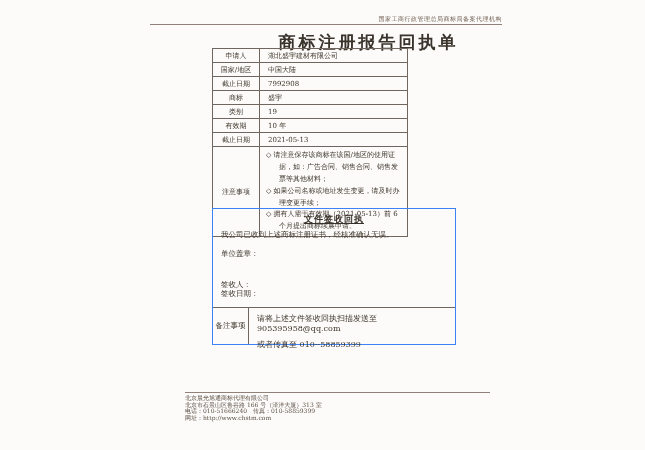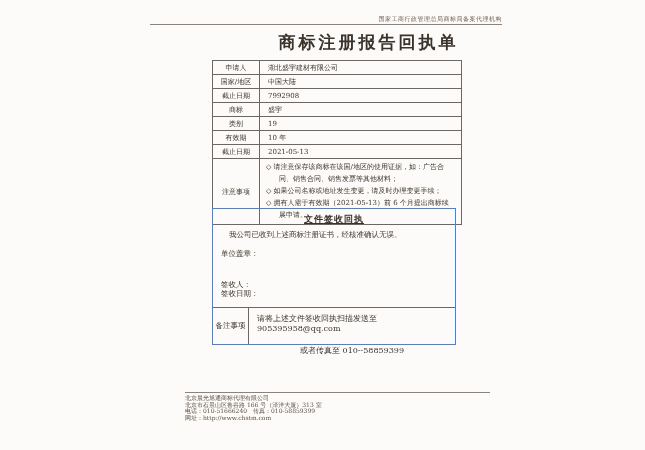--- a/index.html
+++ b/index.html
@@ -20,54 +20,54 @@
 
   
   .doc-title {
     position:absolute; top:31px; left:0; width:645px;
     text-align:center; font-size:17px; font-weight:bold;
     letter-spacing:3px; color:#3a332c;margin-left:46px;
   }
 
   
   .info-table {
-    position:absolute; top:60px; left:212px; width:250px;
+    position:absolute; top:48px; left:212px; width:196px;
     border-collapse:collapse; table-layout:fixed;
   }
   .info-table td { border:1px solid #6e665f; font-size:7px; color:#3e352c; padding:0; }
   .info-table td.lbl { width:46px; text-align:center; height:13px; }
   .info-table td.val { padding-left:8px; }
   .notes-cell { padding:3px 6px !important; }
   .note { padding-left:13px; text-indent:-13px; line-height:1.7; }
 
   
   .receipt-box {
     position:absolute; top:208px; left:212px; width:244px; height:137px;
     border:1px solid #3b82f6; box-sizing:border-box; background:transparent;
   }
   .receipt-main { position:relative; height:98px; }
   .receipt-title {
     text-align:center; padding-top:4px; font-size:9px; font-weight:bold;
     text-decoration:underline; letter-spacing:1px; color:#3a332c;
   }
-  .receipt-confirm { margin:4px 16px 0; font-size:7.5px; }
+  .receipt-confirm { margin:4px 8px 0; font-size:7.5px; }
   .seal-label   { position:absolute; left:8px; top:40px; font-size:7.5px; }
   .signer-label { position:absolute; left:8px; top:71px; font-size:7.5px; }
   .signdate-label { position:absolute; left:8px; top:80px; font-size:7.5px; }
   .remark-row {
     position:absolute; top:98px; left:0; right:0; bottom:0;
     border-top:1px solid #6e665f; display:flex;
   }
   .remark-label {
     width:35px; border-right:1px solid #6e665f;
     display:flex; align-items:center; justify-content:center;
     font-size:7.5px; 
   }
   .remark-content { flex:1; padding:5px 8px 0; font-size:8px; }
-  .remark-line2 { margin-top:12px;text-align:center; }
+  .remark-line2 { margin-top:6px; }
 
   
   .footer-rule { position:absolute; top:392px; left:185px; width:305px; height:1px; background:#8f8078; }
   .footer {
     position:absolute; top:395px; left:185px; width:305px;
     font-size:6px; line-height:6.6px; color:#5c4f45;
   }
 </style>
 </head>
 <body>

